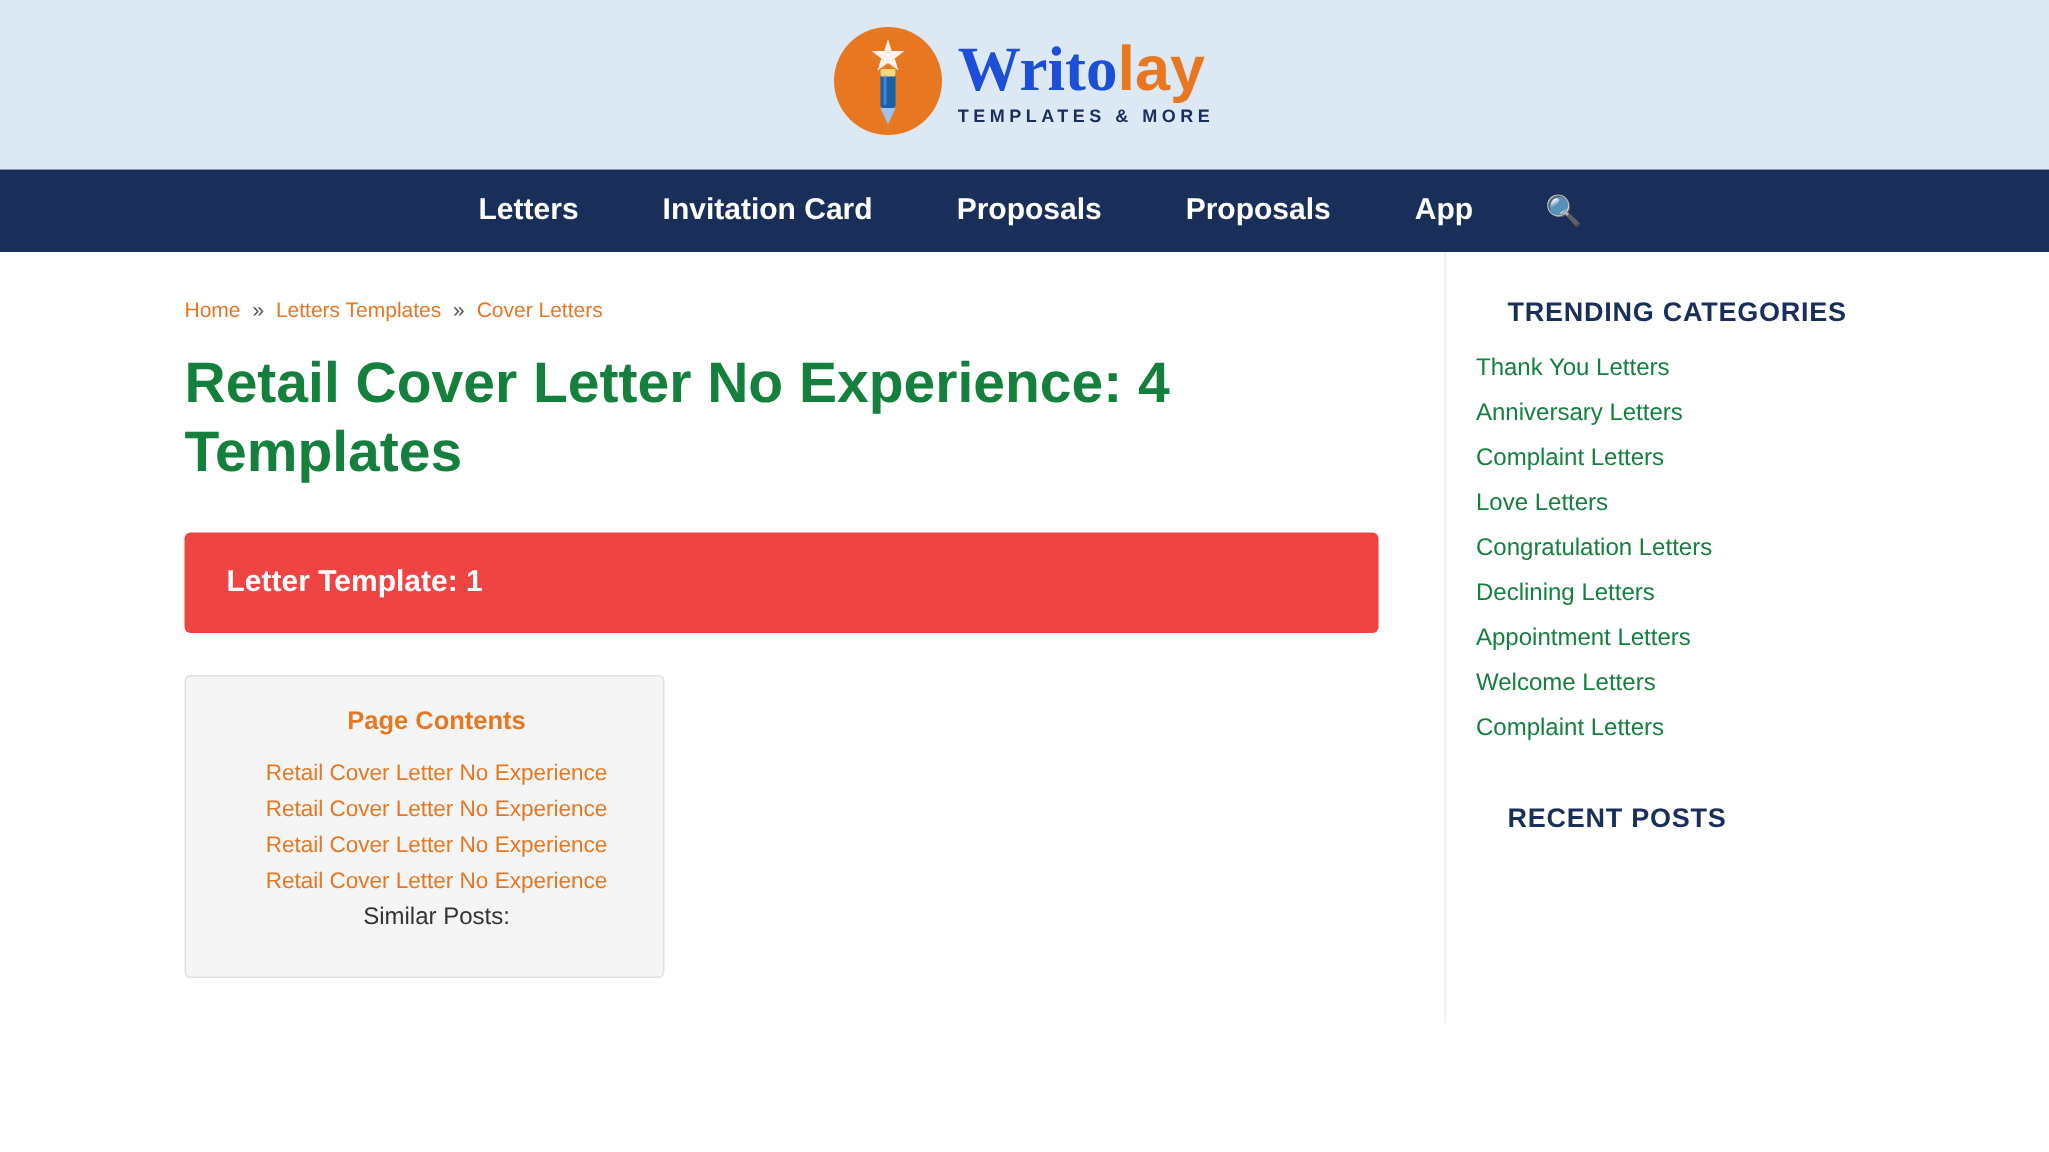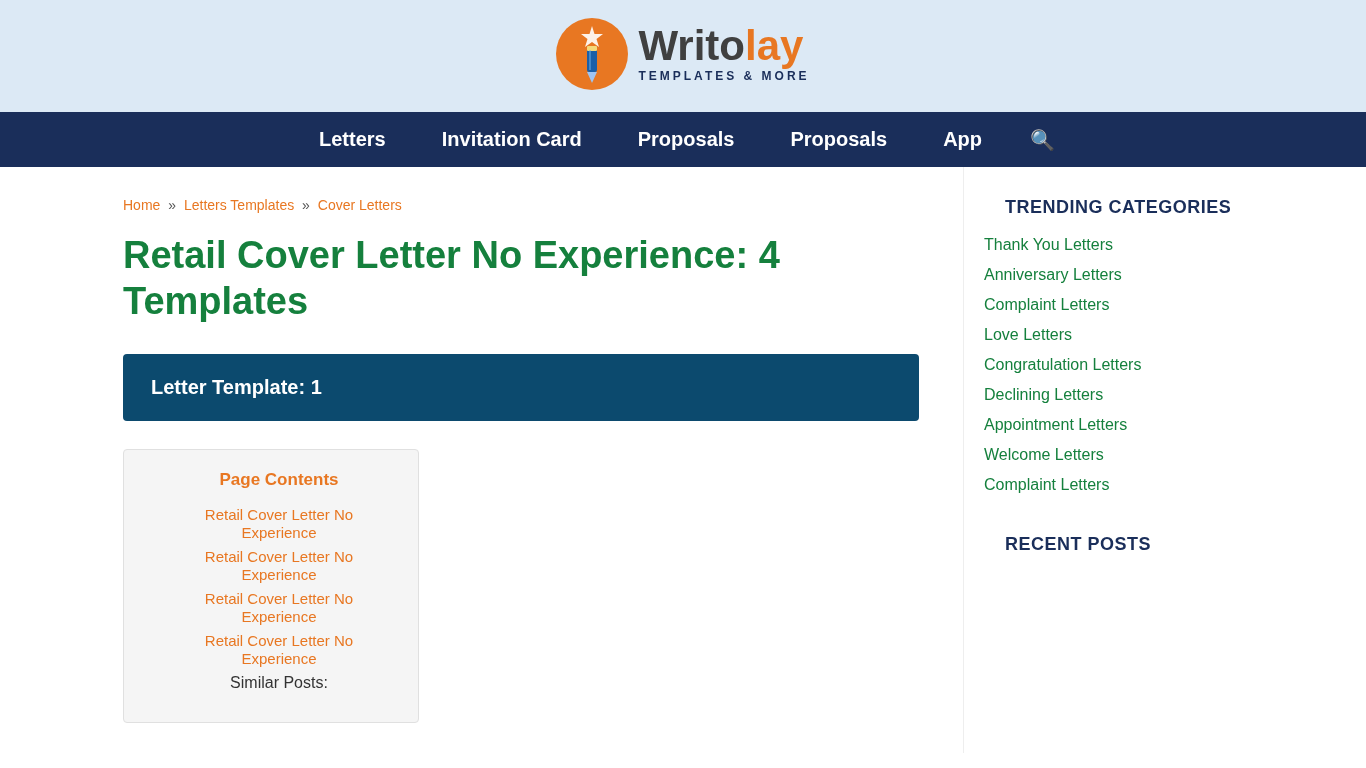--- a/index.html
+++ b/index.html
@@ -23,21 +23,21 @@
     .logo-text {
       display: flex;
       flex-direction: column;
       align-items: flex-start;
     }
     .logo-name {
       font-size: 42px;
       font-weight: 900;
       line-height: 1;
     }
-    .logo-name .writo { color: #404040; }
+    .logo-name .writo { color: #1d4ed8; font-family: Liberation Serif, serif; }
     .logo-name .lay { color: #e87722; }
     .logo-tagline {
       font-size: 12px;
       letter-spacing: 3px;
       color: #1a2e5a;
       font-weight: 600;
       margin-top: 2px;
     }
 
     
@@ -99,37 +99,37 @@
     .page-title {
       font-size: 38px;
       font-weight: 900;
       color: #15803d;
       line-height: 1.2;
       margin-bottom: 30px;
     }
 
     
     .template-box {
-      background: #0c4a6e;
+      background: #ef4444;
       padding: 22px 28px;
       border-radius: 4px;
       margin-bottom: 28px;
     }
     .template-box-label {
       color: #fff;
       font-size: 20px;
       font-weight: 700;
     }
 
     
     .page-contents {
       background: #f5f5f5;
       border: 1px solid #e0e0e0;
       padding: 20px 30px 24px 46px;
-      width: 296px;
+      width: 320px;
       border-radius: 4px;
     }
     .page-contents h3 {
       color: #e87722;
       font-size: 17px;
       font-weight: 700;
       text-align: center;
       margin-bottom: 16px;
     }
     .page-contents ul {

